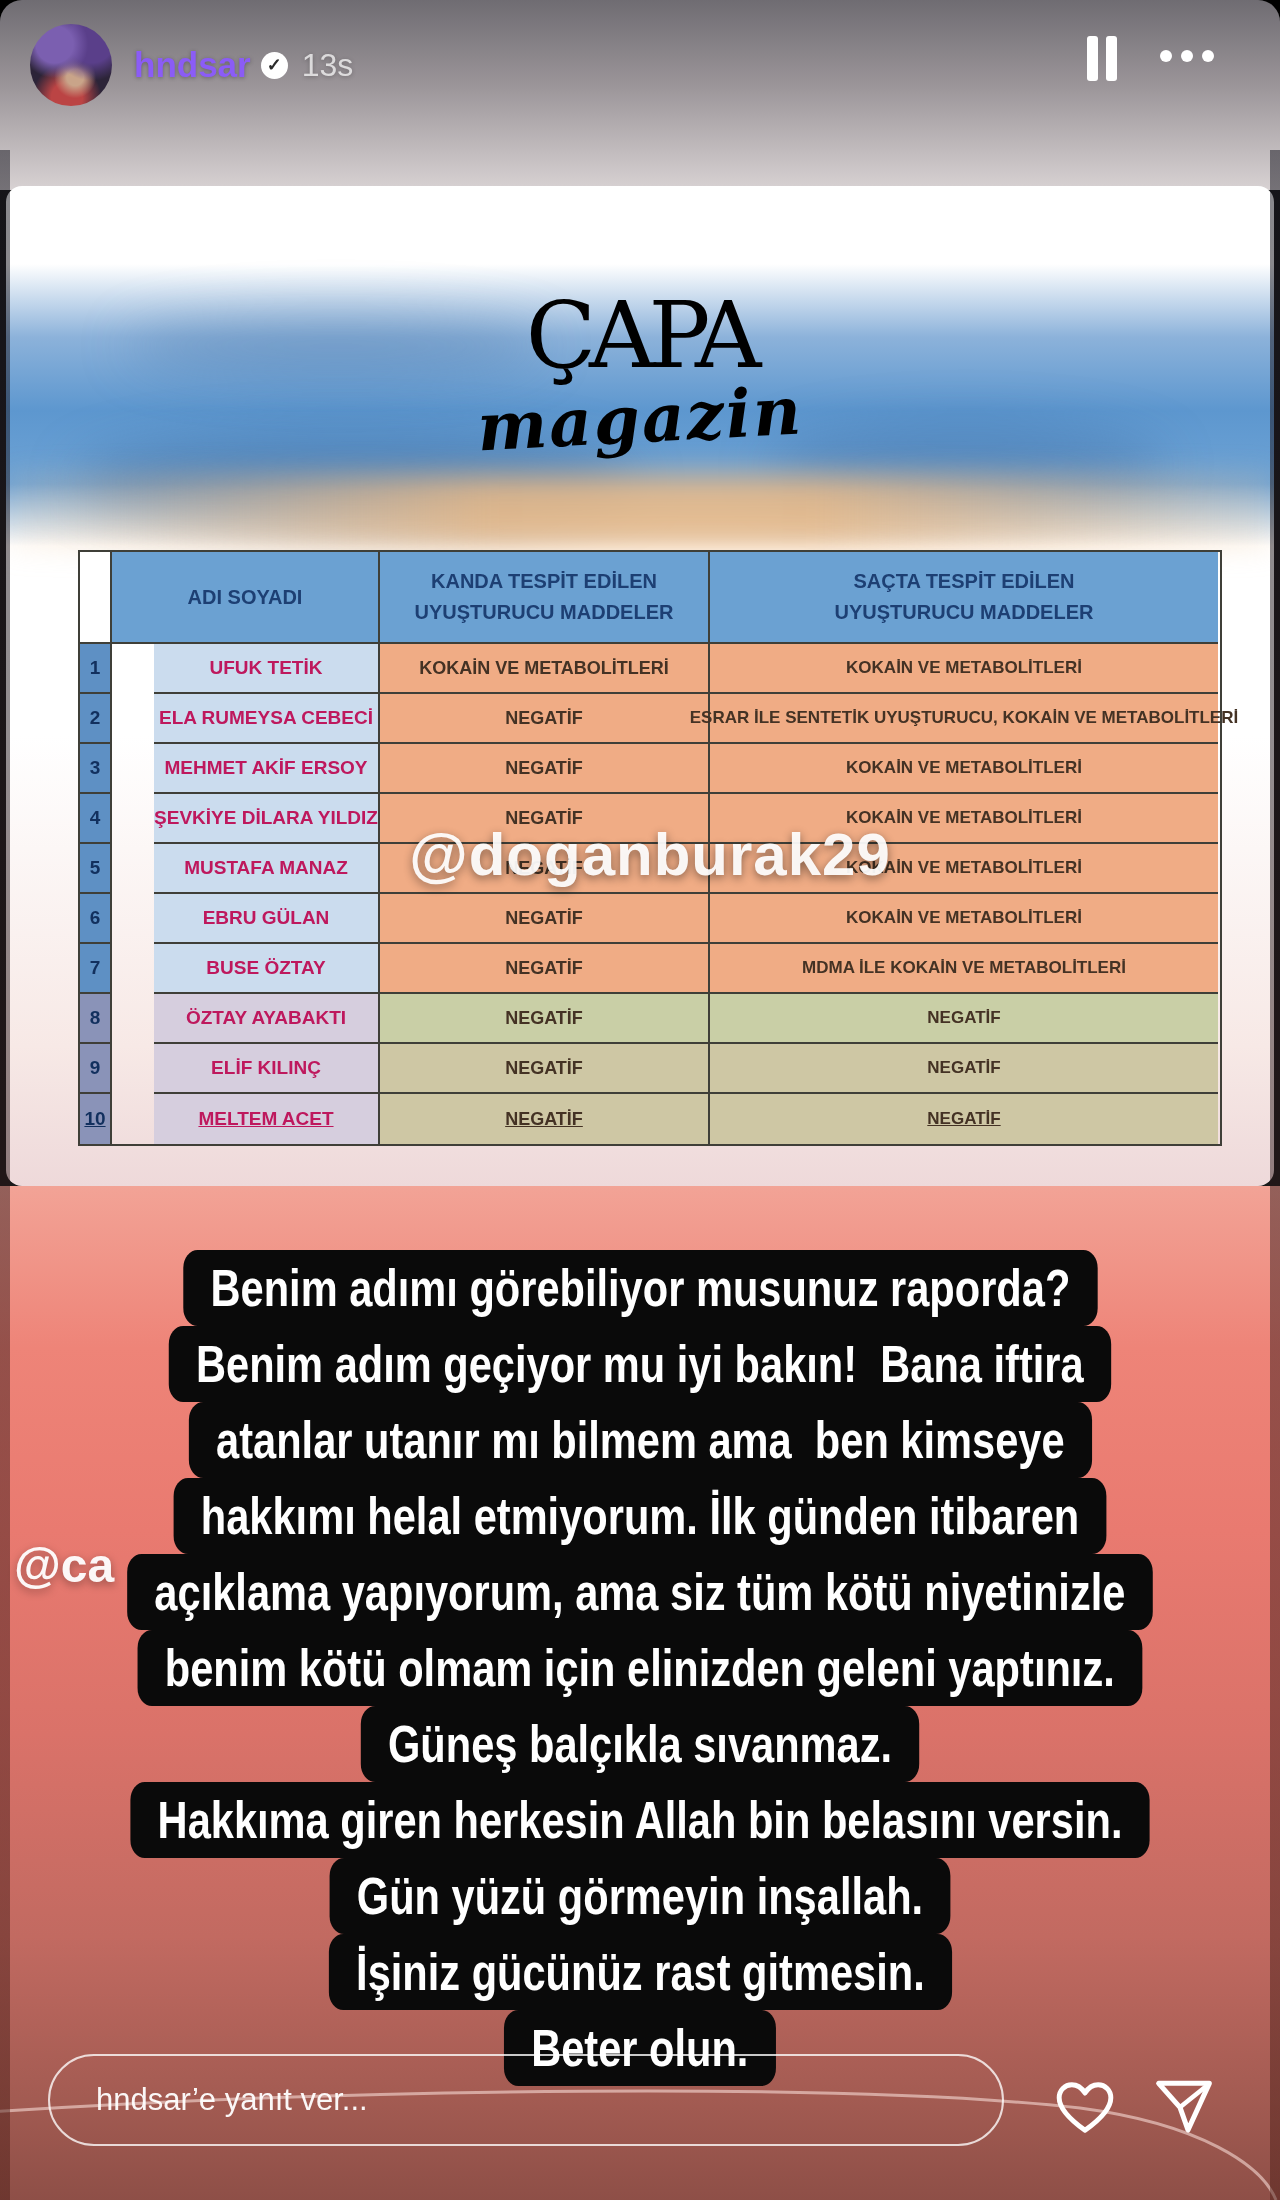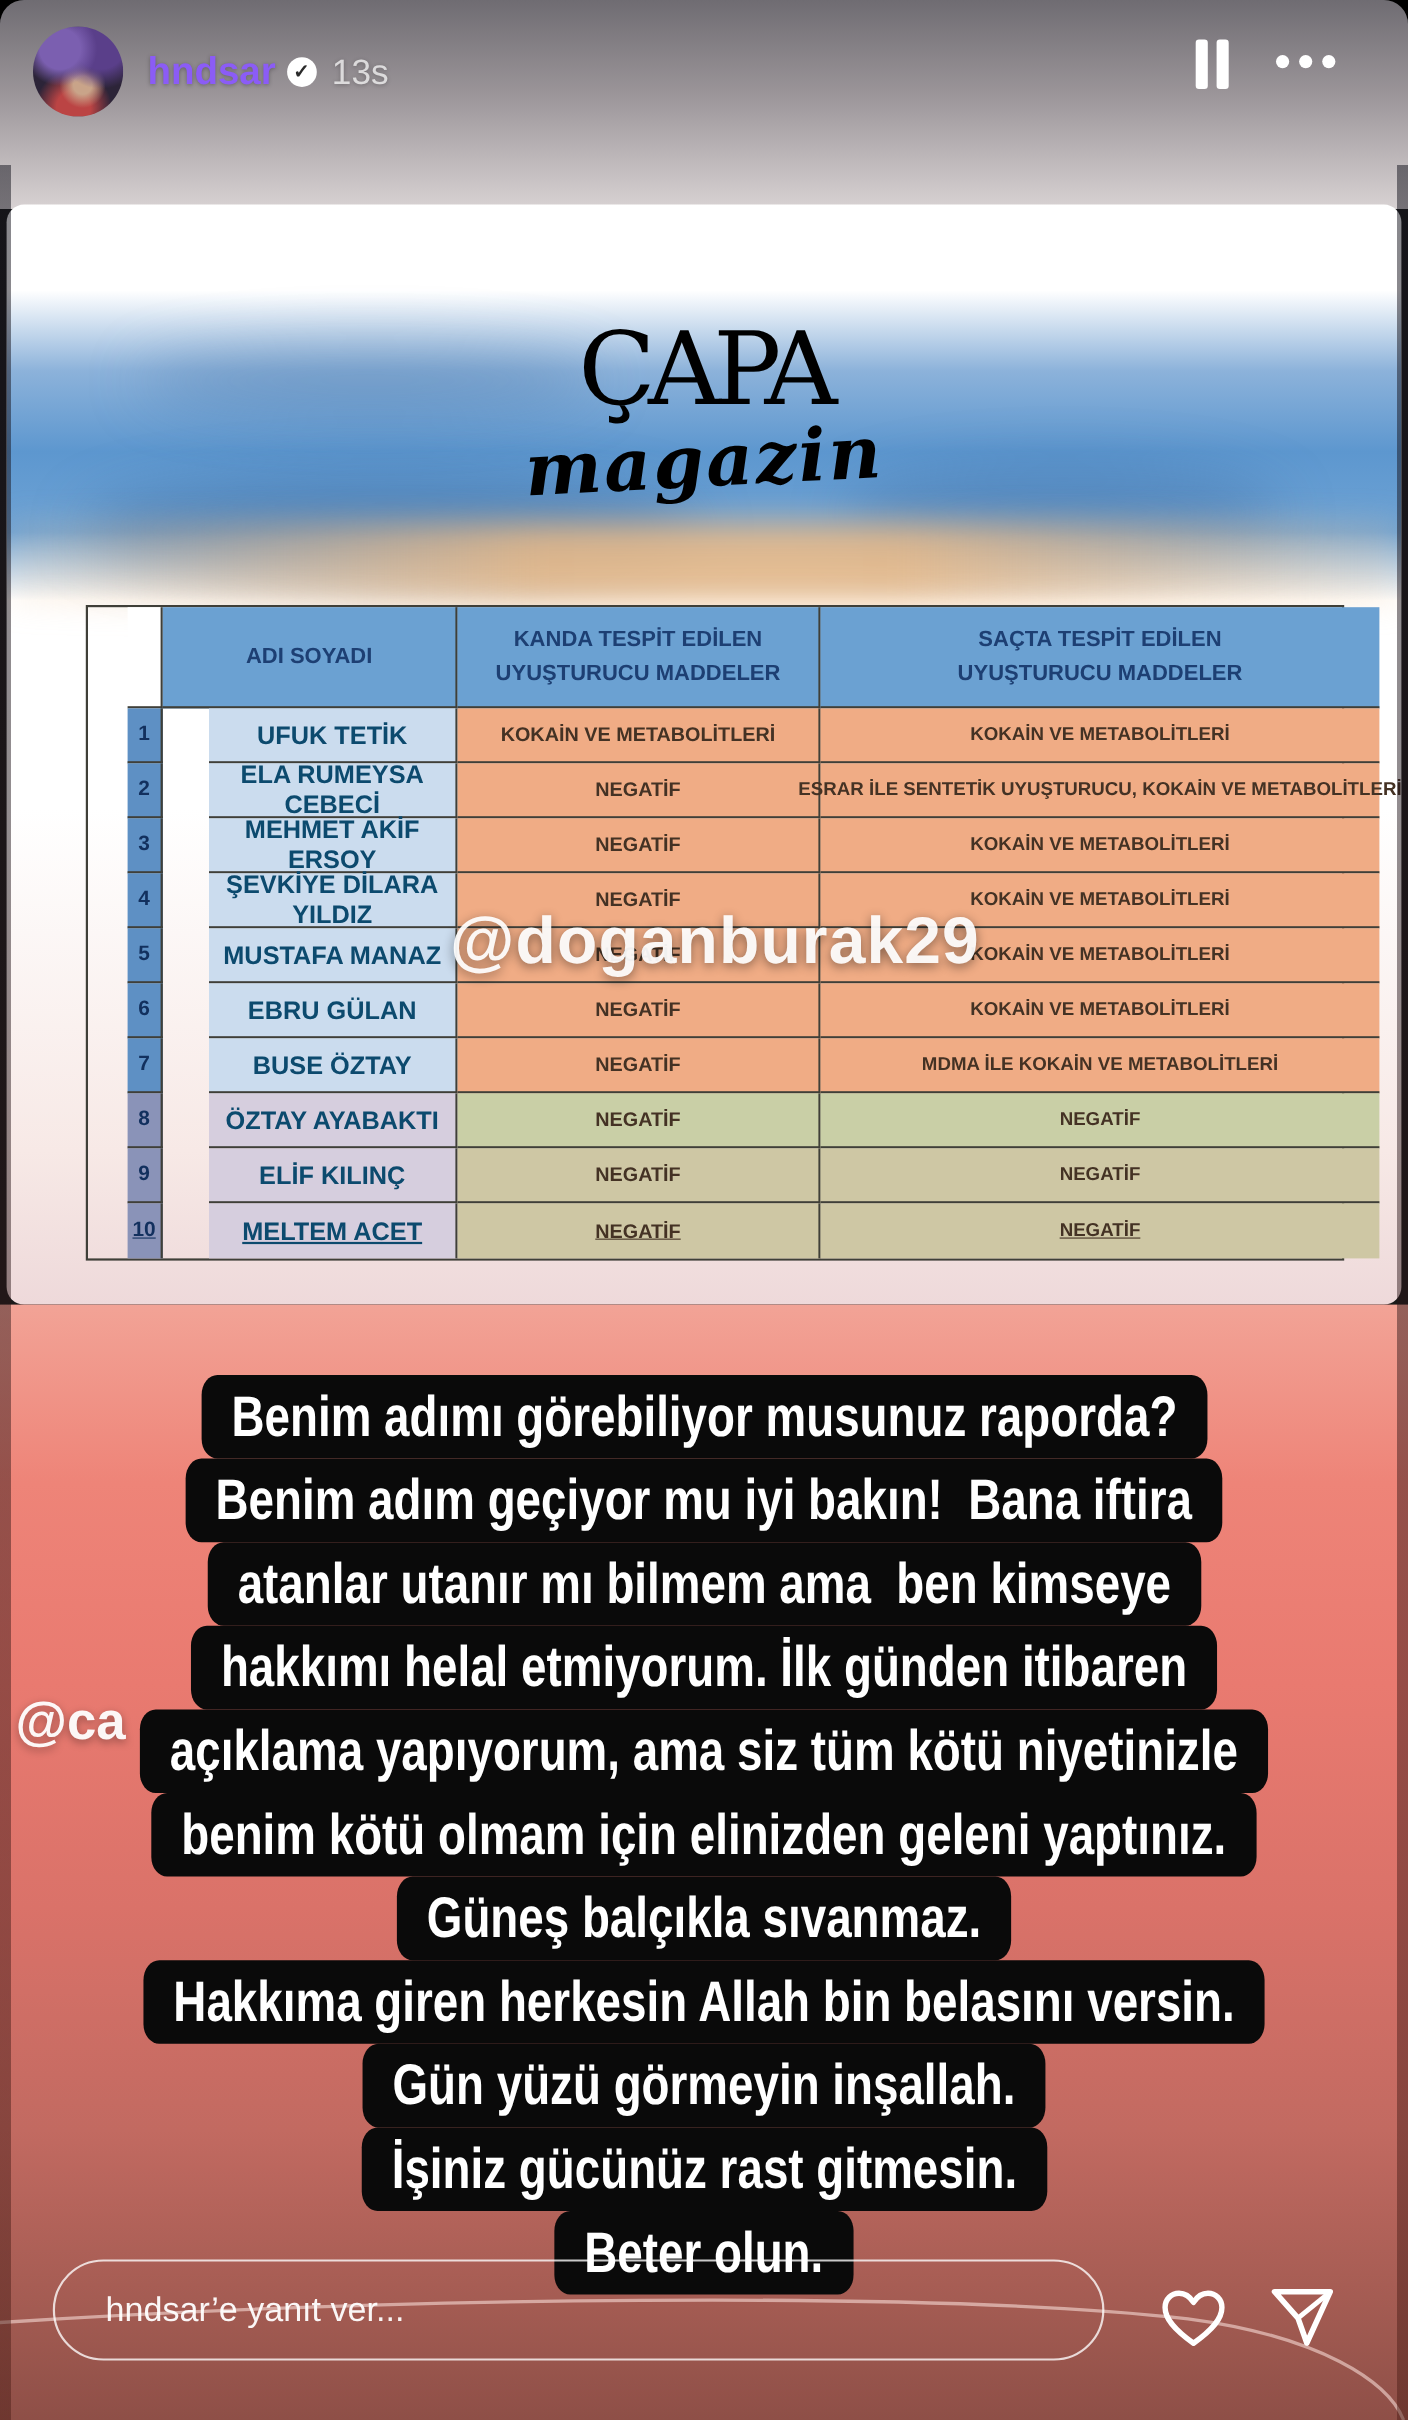--- a/index.html
+++ b/index.html
@@ -26,32 +26,32 @@
   .blob.b3{left:120px;top:130px;width:420px;height:60px;background:rgba(60,105,160,.30);}
   .sand-band{position:absolute;left:0;top:288px;width:100%;height:74px;filter:blur(14px);
         background:linear-gradient(90deg,rgba(236,196,150,.15),rgba(233,183,130,.85) 38%,rgba(233,183,130,.85) 64%,rgba(236,196,150,.2));}
   .logo{position:absolute;left:0;top:104px;width:100%;text-align:center;}
   .logo .cap{font-family:"DejaVu Serif","Liberation Serif",serif;font-size:92px;line-height:92px;
              letter-spacing:-7px;font-weight:400;}
   .logo .script{font-family:"DejaVu Serif","Liberation Serif",serif;font-style:italic;font-size:66px;
              line-height:70px;margin-top:2px;transform:rotate(-3deg);letter-spacing:2px;font-weight:700;}
 
   
-  .rtable{position:absolute;left:72px;top:364px;width:1144px;border:2px solid #3f3f38;box-sizing:border-box;padding-left:36px;}
+  .rtable{position:absolute;left:72px;top:364px;width:1144px;border:2px solid #3f3f38;box-sizing:border-box;}
   .trow{display:grid;grid-template-columns:32px 268px 330px 508px;}
   .cell{border-right:2px solid #3f3f38;border-bottom:2px solid #3f3f38;box-sizing:border-box;
         display:flex;align-items:center;justify-content:center;text-align:center;font-weight:700;}
   .cell:last-child{border-right:none;}
   .trow:last-child .cell{border-bottom:none;text-decoration:underline;}
   .thead .cell{height:92px;background:#6ba1d2;color:#1d3f73;font-size:20px;line-height:1.55;white-space:pre-line;}
   .thead .cell.num{background:#ffffff;}
   .drow .cell{height:50px;}
   .cell.num{background:#5e90c4;color:#12305e;font-size:19px;}
   .drow.late .cell.num{background:#8a93b8;}
-  .cell.name{background:#cbdcee;color:#0c4a6e;font-size:23px;margin-left:42px;}
+  .cell.name{background:#cbdcee;color:#be185d;font-size:19px;margin-left:42px;}
   .drow.late .cell.name{background:#d6cede;}
   .cell.res{color:#443224;font-size:18px;white-space:nowrap;}
   .cell.res.hair{font-size:17px;}
   .tone-orange{background:#f0ac85;}
   .tone-green{background:#c9cfa6;}
   .tone-tan{background:#cec7a4;}
 
   
   .wm-center{position:absolute;left:0;top:820px;width:1300px;text-align:center;color:rgba(255,255,255,.93);
              font-size:60px;font-weight:700;text-shadow:0 3px 10px rgba(0,0,0,.45);letter-spacing:1px;}

